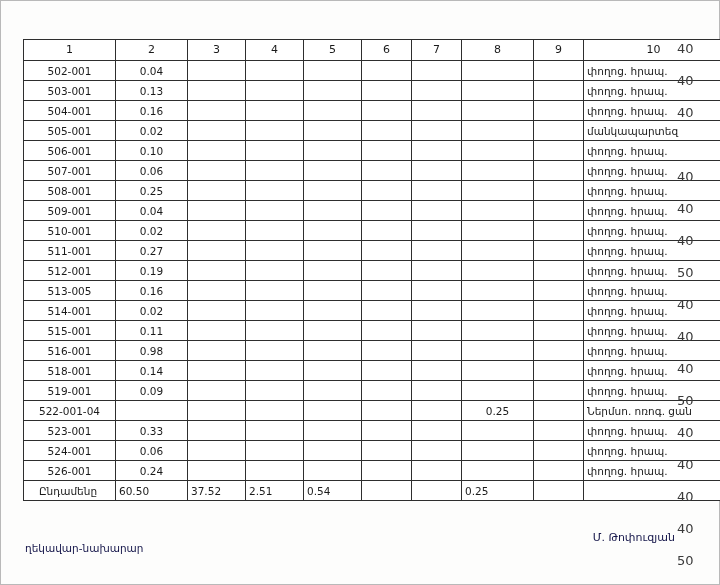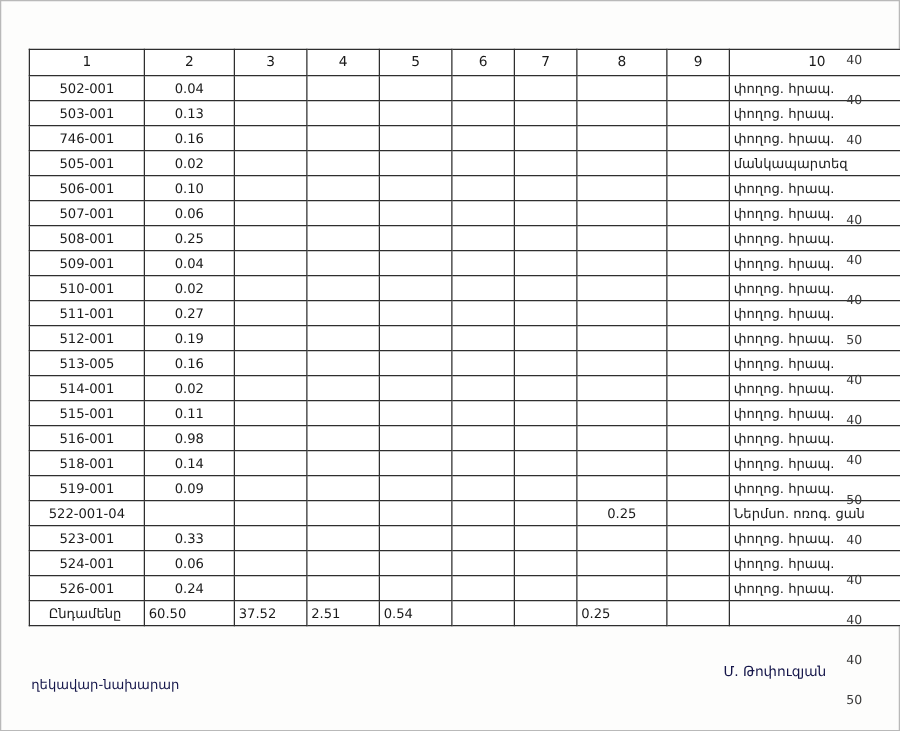--- a/index.html
+++ b/index.html
@@ -75,36 +75,36 @@
   }
   .side-marks {
     position: absolute;
     top: 38px;
     left: 676px;
     width: 40px;
   }
   .side-mark {
     height: 32px;
     line-height: 20px;
-    font-size: 10px;
+    font-size: 13px;
     color: #3a3a3a;
     text-align: left;
   }
   .footer {
     position: absolute;
     left: 24px;
     bottom: 28px;
     font-size: 10.5px;
     line-height: 15px;
     color: #15164a;
   }
   .footer div { white-space: nowrap; }
   .signature {
     position: absolute;
-    right: 58px;
+    right: 44px;
     bottom: 40px;
     font-size: 11px;
     color: #15164a;
     white-space: nowrap;
   }
 </style>
 </head>
 <body>
 
 <div class="page">
@@ -146,21 +146,21 @@
             <td class="c-n2"></td>
             <td class="c-n2"></td>
             <td class="c-n2"></td>
             <td class="c-n3"></td>
             <td class="c-n3"></td>
             <td class="c-num"></td>
             <td class="c-n3"></td>
             <td class="c-note">փողոց. հրապ.</td>
           </tr>
           <tr>
-            <td class="c-code">746-001</td>
+            <td class="c-code">504-001</td>
             <td class="c-num">0.16</td>
             <td class="c-n2"></td>
             <td class="c-n2"></td>
             <td class="c-n2"></td>
             <td class="c-n3"></td>
             <td class="c-n3"></td>
             <td class="c-num"></td>
             <td class="c-n3"></td>
             <td class="c-note">փողոց. հրապ.</td>
           </tr>

